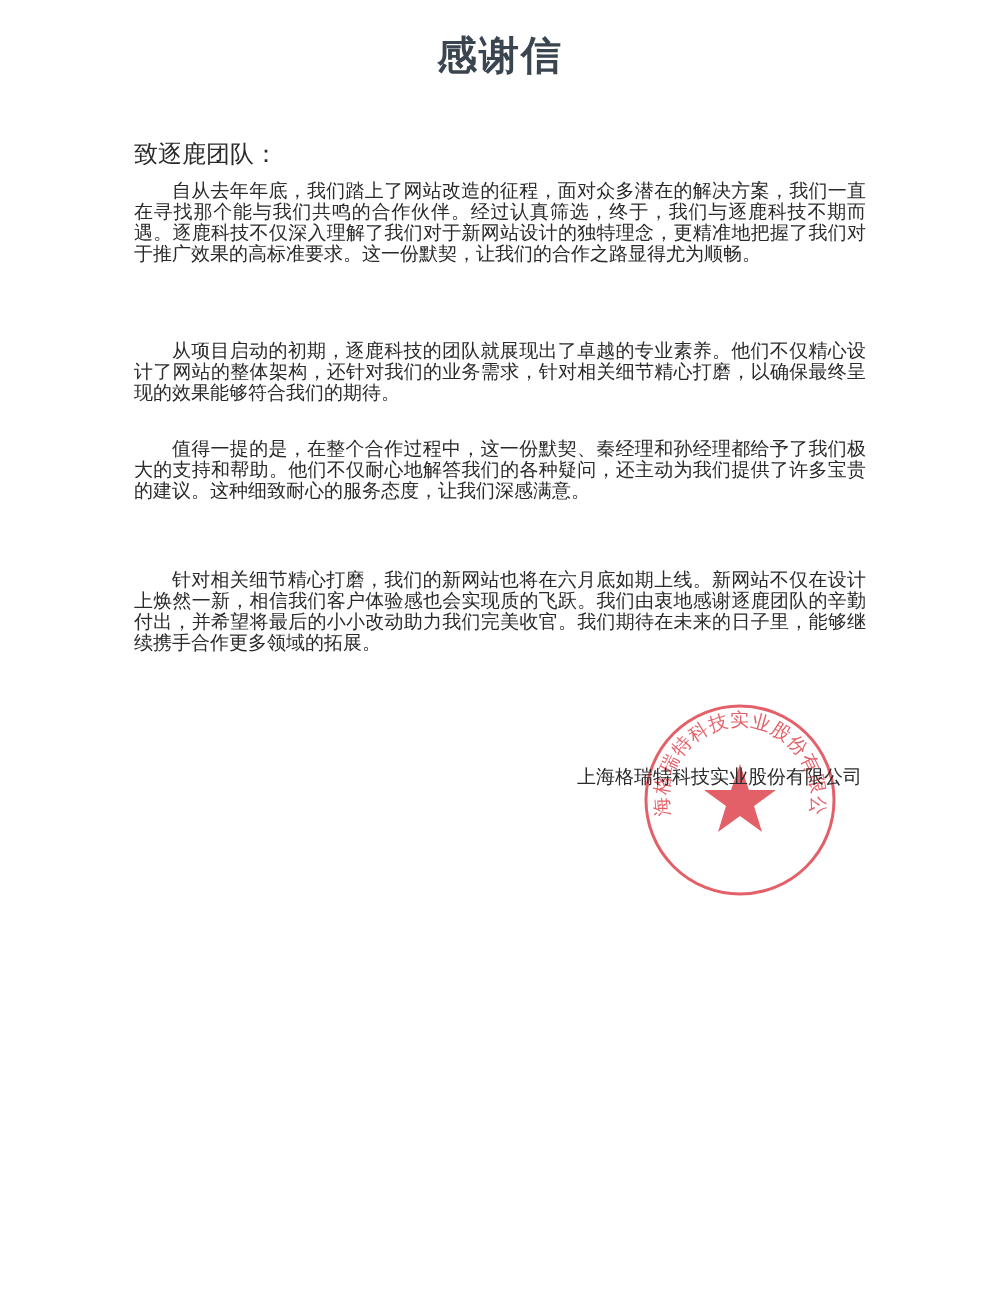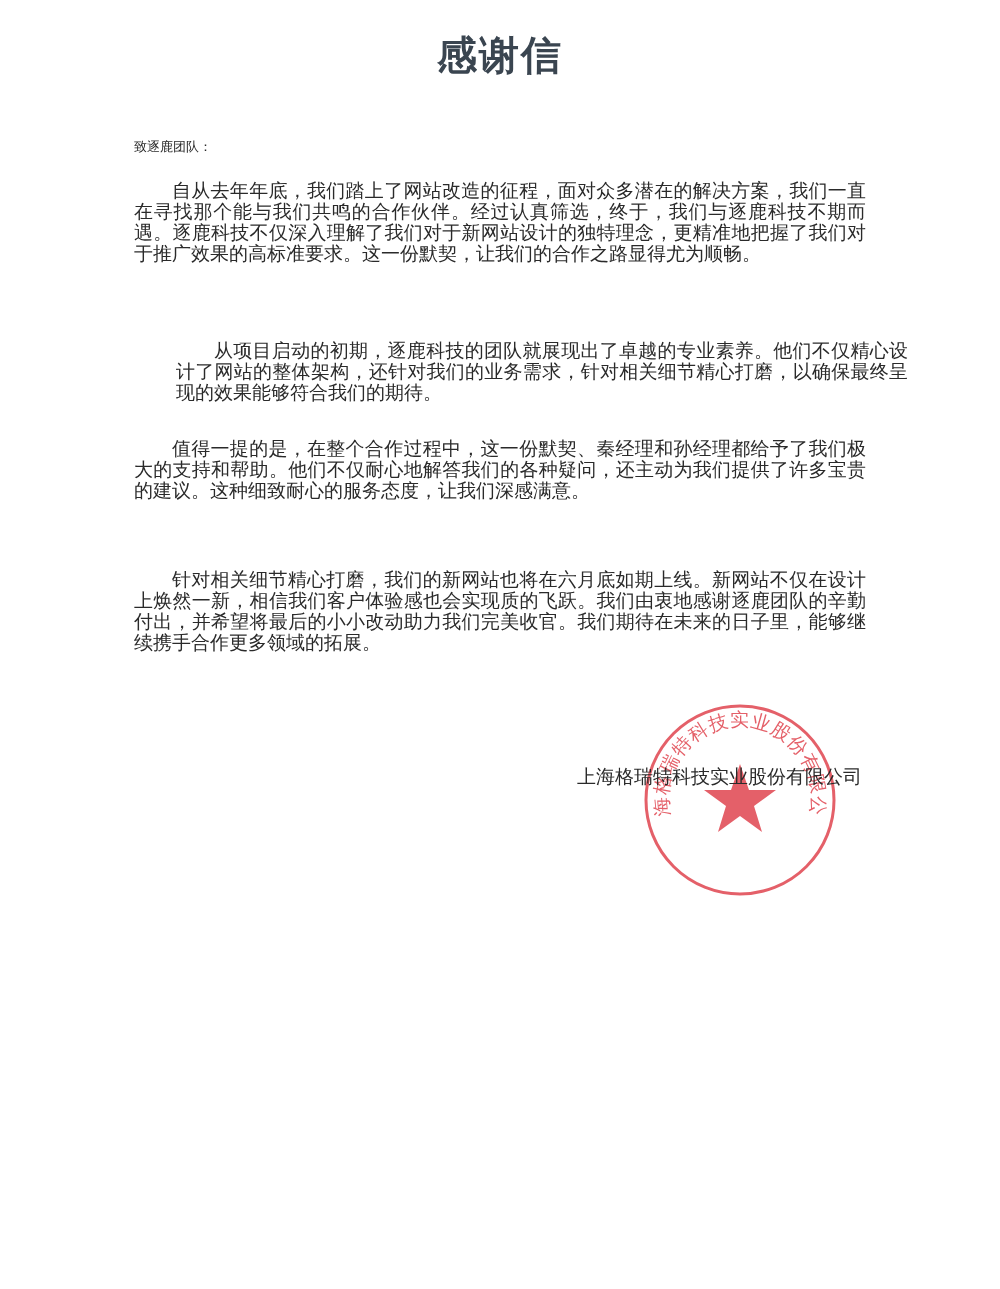--- a/index.html
+++ b/index.html
@@ -8,29 +8,29 @@
       font-family: "DejaVu Serif", "Liberation Serif", serif;
       color: #2a2a2a;
     }
     .title {
       position: absolute; top: 28px; left: 0; width: 1000px; text-align: center;
       font-family: Liberation Serif, serif;
       font-size: 40px; font-weight: bold; color: #3a4550; letter-spacing: 2px;
     }
     .salutation {
       position: absolute; top: 138px; left: 134px;
-      font-size: 13px; color: #2a2a2a;
+      font-size: 24px; color: #2a2a2a;
     }
     .para {
       position: absolute; left: 134px; width: 732px;
       font-size: 19px; line-height: 21px; text-indent: 2em;
       text-align: justify; color: #2a2a2a;
     }
     #p1 { top: 180px; }
-    #p2 { top: 340px; margin-left: 42px; }
+    #p2 { top: 340px; }
     #p3 { top: 438px; }
     #p4 { top: 569px; }
     .signature {
       position: absolute; top: 762px; left: 500px; width: 362px; text-align: right;
       font-size: 19px; line-height: 28px; color: #2a2a2a; z-index: 2;
     }
     .seal {
       position: absolute; left: 642px; top: 702px; width: 196px; height: 196px;
       z-index: 1; opacity: 0.85;
     }

